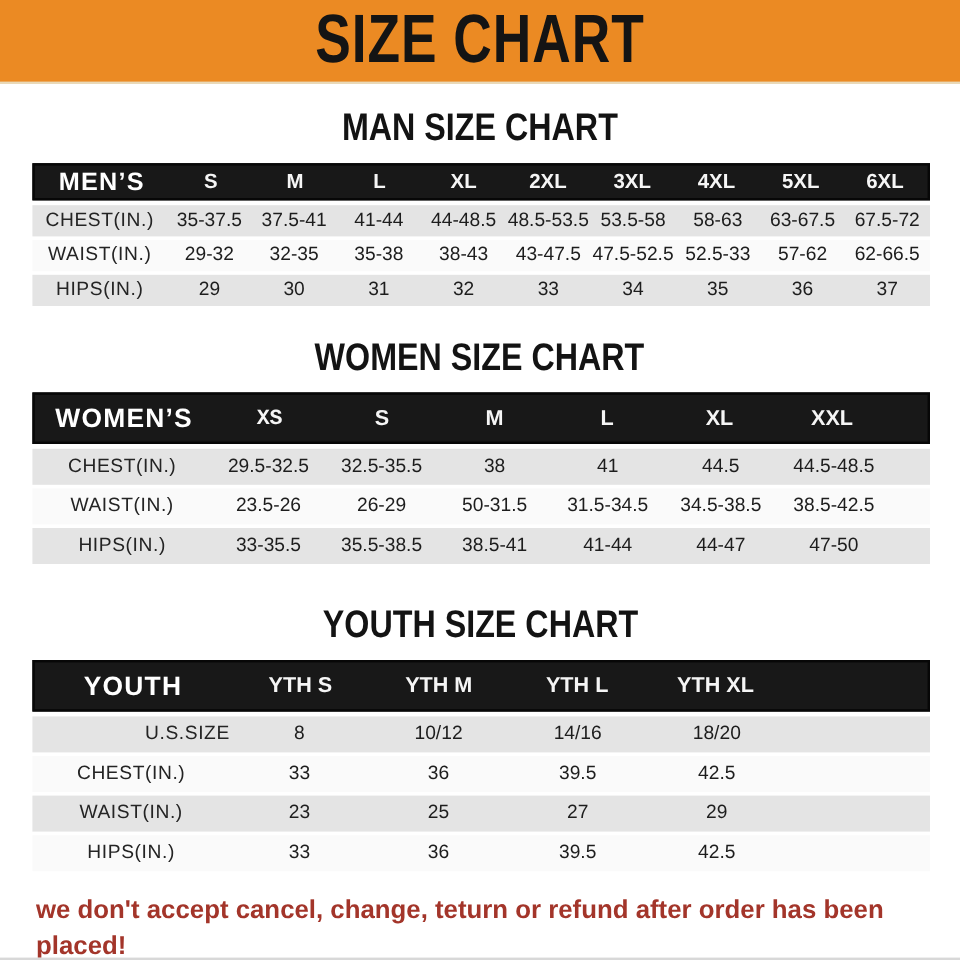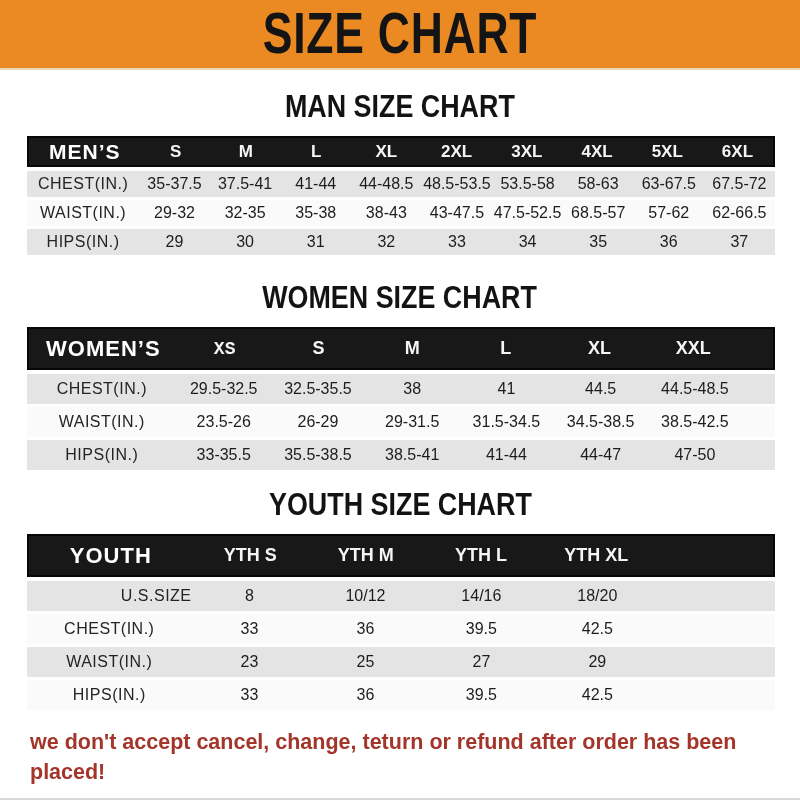--- a/index.html
+++ b/index.html
@@ -126,21 +126,21 @@
       <span class="cell-val" style="width: 9.44%;">67.5-72</span>
     </div>
     <div class="data-row row-men row-white">
       <span class="cell-label" style="width: 15%;">WAIST(IN.)</span>
       <span class="cell-val" style="width: 9.44%;">29-32</span>
       <span class="cell-val" style="width: 9.44%;">32-35</span>
       <span class="cell-val" style="width: 9.44%;">35-38</span>
       <span class="cell-val" style="width: 9.44%;">38-43</span>
       <span class="cell-val" style="width: 9.44%;">43-47.5</span>
       <span class="cell-val" style="width: 9.44%;">47.5-52.5</span>
-      <span class="cell-val" style="width: 9.44%;">68.5-57</span>
+      <span class="cell-val" style="width: 9.44%;">52.5-33</span>
       <span class="cell-val" style="width: 9.44%;">57-62</span>
       <span class="cell-val" style="width: 9.44%;">62-66.5</span>
     </div>
     <div class="data-row row-men row-gray">
       <span class="cell-label" style="width: 15%;">HIPS(IN.)</span>
       <span class="cell-val" style="width: 9.44%;">29</span>
       <span class="cell-val" style="width: 9.44%;">30</span>
       <span class="cell-val" style="width: 9.44%;">31</span>
       <span class="cell-val" style="width: 9.44%;">32</span>
       <span class="cell-val" style="width: 9.44%;">33</span>
@@ -172,39 +172,39 @@
       <span class="cell-val" style="width: 12.6%;">38</span>
       <span class="cell-val" style="width: 12.6%;">41</span>
       <span class="cell-val" style="width: 12.6%;">44.5</span>
       <span class="cell-val" style="width: 12.6%;">44.5-48.5</span>
       <span class="cell-val" style="width: 4.4%;"></span>
     </div>
     <div class="data-row row-big row-white">
       <span class="cell-label" style="width: 20%;">WAIST(IN.)</span>
       <span class="cell-val" style="width: 12.6%;">23.5-26</span>
       <span class="cell-val" style="width: 12.6%;">26-29</span>
-      <span class="cell-val" style="width: 12.6%;">29-31.5</span>
+      <span class="cell-val" style="width: 12.6%;">50-31.5</span>
       <span class="cell-val" style="width: 12.6%;">31.5-34.5</span>
       <span class="cell-val" style="width: 12.6%;">34.5-38.5</span>
       <span class="cell-val" style="width: 12.6%;">38.5-42.5</span>
       <span class="cell-val" style="width: 4.4%;"></span>
     </div>
     <div class="data-row row-big row-gray">
       <span class="cell-label" style="width: 20%;">HIPS(IN.)</span>
       <span class="cell-val" style="width: 12.6%;">33-35.5</span>
       <span class="cell-val" style="width: 12.6%;">35.5-38.5</span>
       <span class="cell-val" style="width: 12.6%;">38.5-41</span>
       <span class="cell-val" style="width: 12.6%;">41-44</span>
       <span class="cell-val" style="width: 12.6%;">44-47</span>
       <span class="cell-val" style="width: 12.6%;">47-50</span>
       <span class="cell-val" style="width: 4.4%;"></span>
     </div>
   </div>
 
-<div class="section-heading" style="margin-top:16px;">
+<div class="section-heading" style="margin-top:32px;">
   <span>YOUTH SIZE CHART</span>
 </div>
 <div class="size-table">
     <div class="hdr-row hdr-big">
       <span class="hdr-label" style="width: 22%;">YOUTH</span>
       <span class="hdr-col" style="width: 15.5%;">YTH S</span>
       <span class="hdr-col" style="width: 15.5%;">YTH M</span>
       <span class="hdr-col" style="width: 15.5%;">YTH L</span>
       <span class="hdr-col" style="width: 15.5%;">YTH XL</span>
       <span class="hdr-col" style="width: 16%;"></span>

